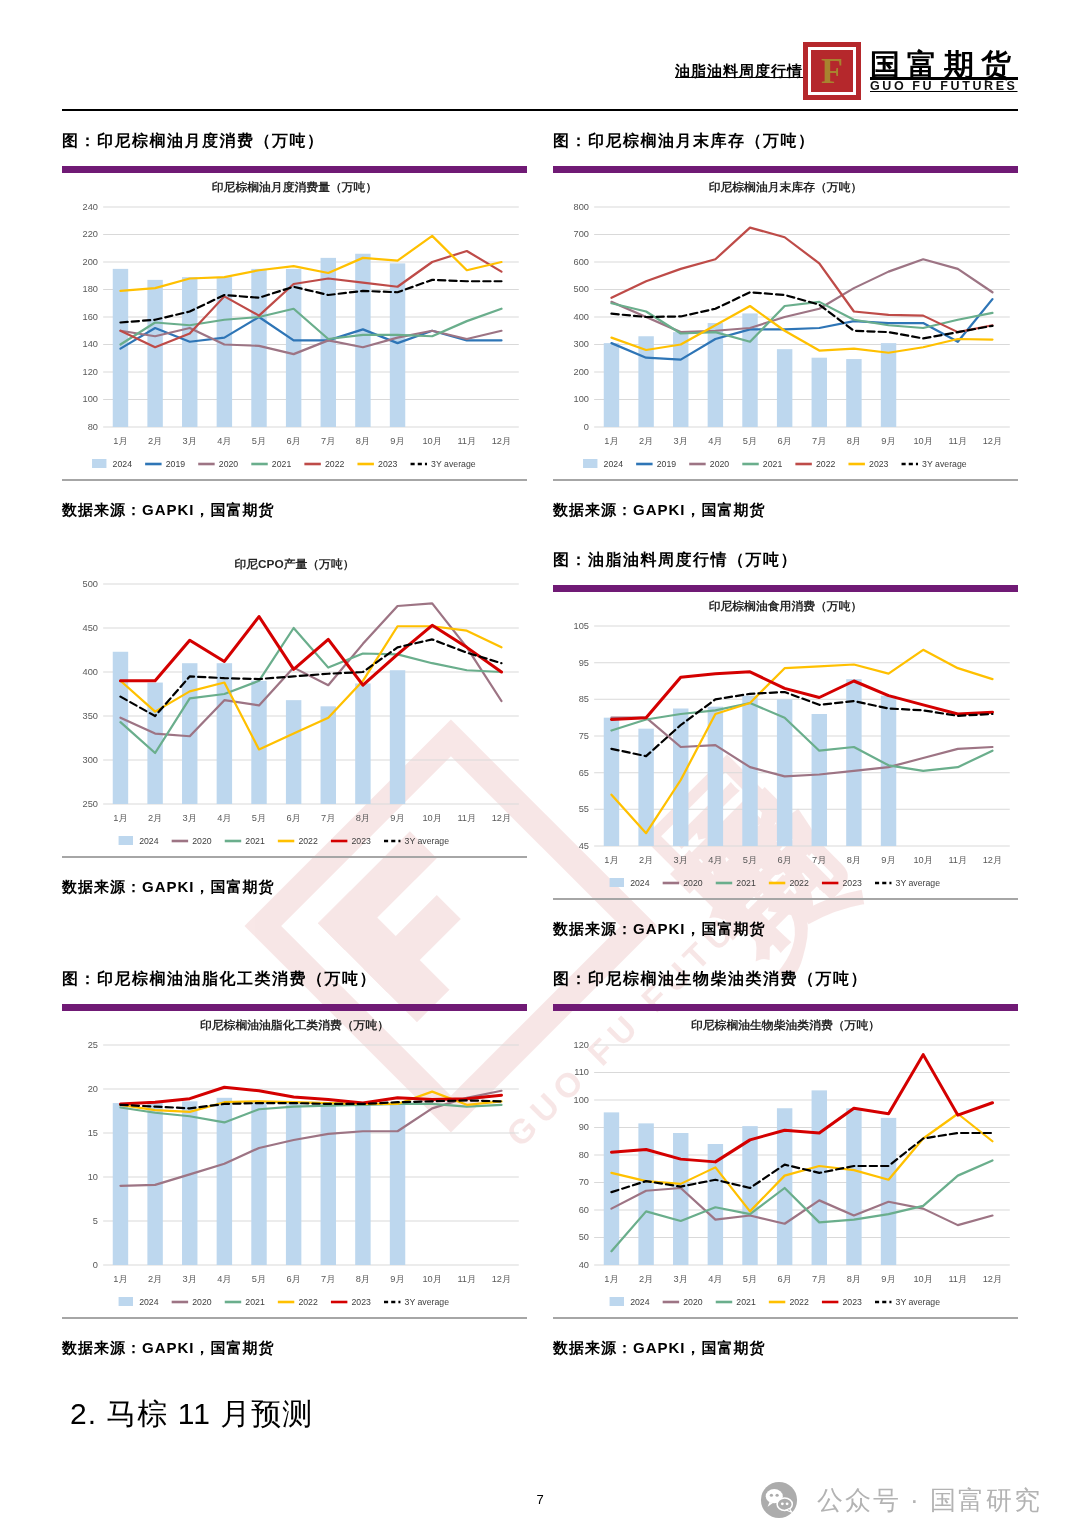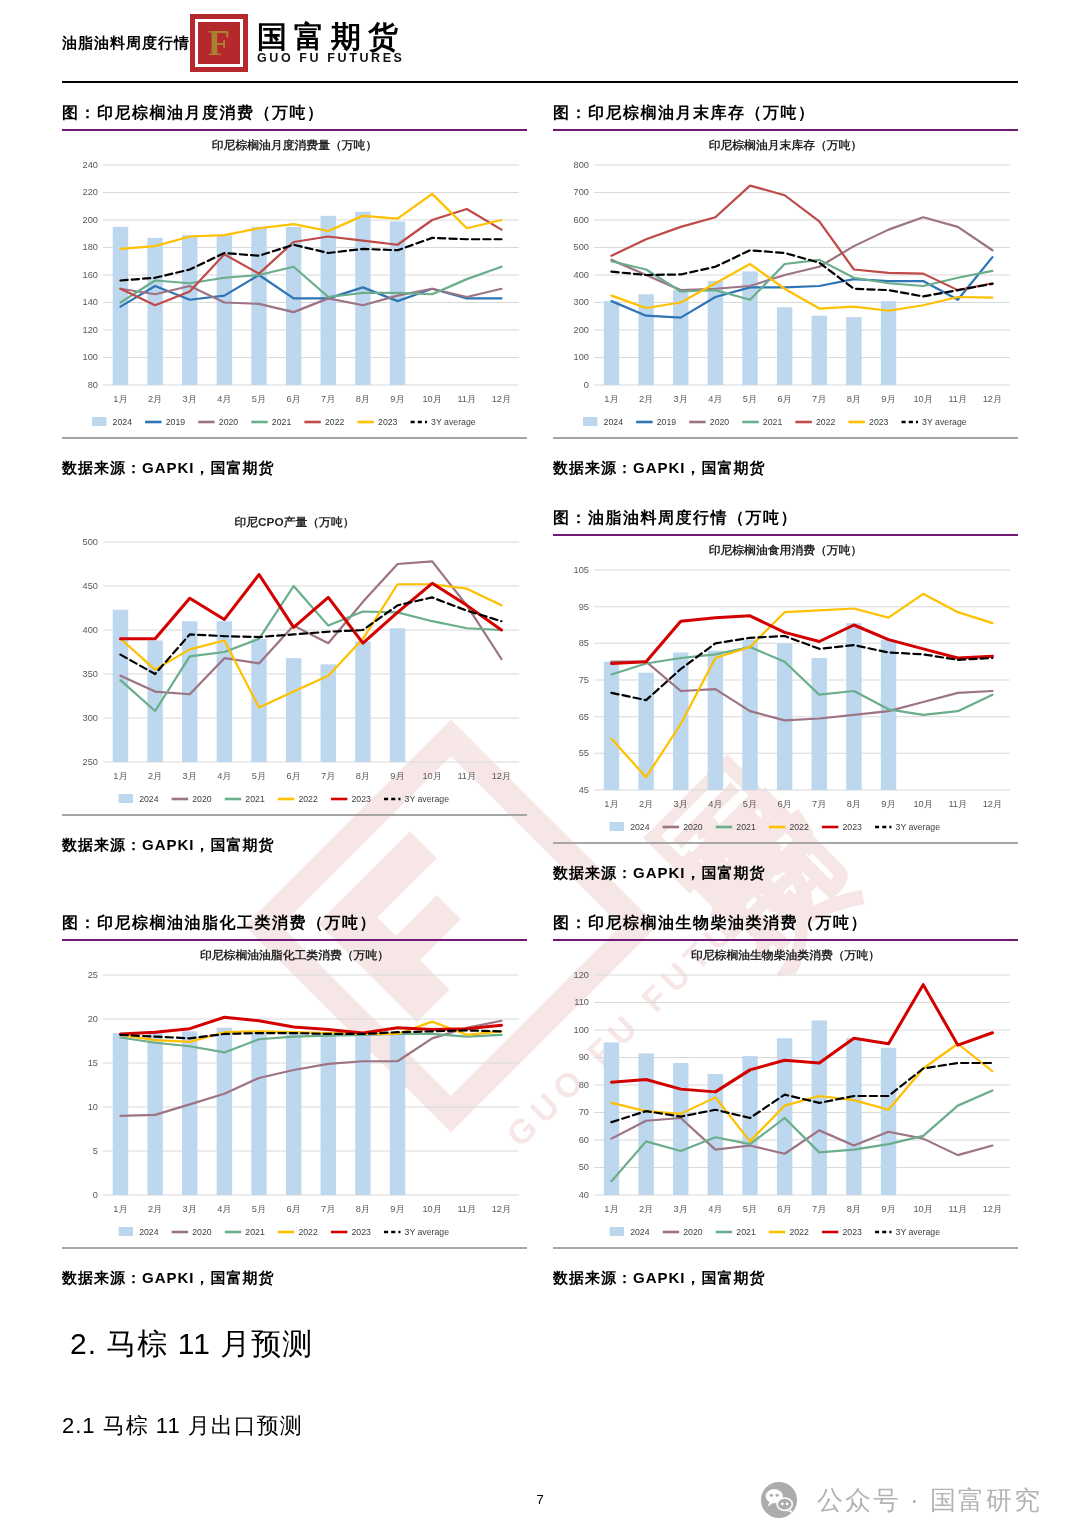--- a/index.html
+++ b/index.html
@@ -1,33 +1,33 @@
 <!DOCTYPE html>
 <html><head>
 <meta charset="utf-8">
 <style>
   html,body{margin:0;padding:0;background:#888;}
   .page{position:relative;width:1080px;height:1527px;background:#fff;margin:0 auto;
         font-family:"Liberation Sans",sans-serif;color:#000;overflow:hidden;}
   .content{position:relative;z-index:1;padding:0 62px;}
   
-  .hdr{display:flex;justify-content:flex-start;align-items:center;padding-top:14px;}
+  .hdr{display:flex;justify-content:flex-end;align-items:center;padding-top:42px;text-decoration:underline;}
   .doc-title{font-size:15px;font-weight:bold;letter-spacing:1px;}
   .brand{display:flex;align-items:center;gap:9px;}
   .logo-box{width:58px;height:58px;background:#B5282C;position:relative;flex:none;}
   .logo-inner{position:absolute;inset:5px;border:3px solid #fff;display:flex;align-items:center;justify-content:center;}
   .logo-glyph{font-family:"Liberation Serif",serif;font-size:36px;font-weight:900;color:#A8832F;line-height:1;}
   .brand-text{display:flex;flex-direction:column;line-height:1.05;}
   .brand-cn{font-size:30px;font-weight:800;letter-spacing:7px;white-space:nowrap;}
   .brand-en{font-size:12.5px;font-weight:600;letter-spacing:2.6px;color:#111;}
   .hdr-rule{border-top:2px solid #000;margin-top:9px;}
   
   .charts-grid{display:grid;grid-template-columns:1fr 1fr;column-gap:26px;row-gap:30px;margin-top:20px;position:relative;z-index:1;}
   .chart-block{display:flex;flex-direction:column;}
-  .chart-caption{font-weight:bold;font-size:16px;letter-spacing:1.5px;padding-bottom:5px;border-bottom:2px solid #701a75;}
+  .chart-caption{font-weight:bold;font-size:16px;letter-spacing:1.5px;padding-bottom:14px;border-bottom:7px solid #701a75;}
   .chart-svg{display:block;width:100%;height:300px;margin-top:4px;}
   .chart-source{border-top:2px solid #A6A6A6;margin-top:2px;padding-top:20px;font-weight:bold;font-size:15px;letter-spacing:1px;}
   
   .h2{font-size:30px;font-weight:400;margin:36px 0 0 8px;letter-spacing:1px;}
   .h3{font-size:22px;font-weight:400;margin:46px 0 0 0;letter-spacing:1px;}
   
   .page-number{position:absolute;left:0;right:0;bottom:20px;text-align:center;font-size:13px;z-index:1;}
   .wechat{position:absolute;right:38px;bottom:8px;display:flex;align-items:center;gap:19px;color:#B3B3B3;font-size:26px;z-index:1;letter-spacing:2px;}
   
   .watermark{position:absolute;top:470px;left:130px;width:820px;height:830px;z-index:0;
@@ -444,21 +444,20 @@
             <text x="281.4" y="290" font-size="8.5" font-family="&quot;Liberation Sans&quot;, sans-serif" fill="#404040">2023</text>
             <line x1="313" y1="287" x2="329" y2="287" stroke="#000000" stroke-width="2.6" stroke-dasharray="4 3"></line>
             <text x="333" y="290" font-size="8.5" font-family="&quot;Liberation Sans&quot;, sans-serif" fill="#404040">3Y average</text>
           </svg>
         <div class="chart-source">数据来源：GAPKI，国富期货</div>
       </section>
 
     </div>
 
     <div class="h2">2. 马棕 11 月预测</div>
-    <div class="h3">2.1 马棕 11 月出口预测</div>
   </div>
 
   <div class="page-number">7</div>
 
   <div class="wechat">
     <svg width="38" height="38" viewBox="0 0 40 40">
       <circle cx="20" cy="20" r="19" fill="#ACACAC"></circle>
       <ellipse cx="15" cy="16" rx="9" ry="7.5" fill="#FFFFFF"></ellipse>
       <path d="M10 22 L8 27 L14 23 Z" fill="#FFFFFF"></path>
       <circle cx="12" cy="15" r="1.7" fill="#ACACAC"></circle>

